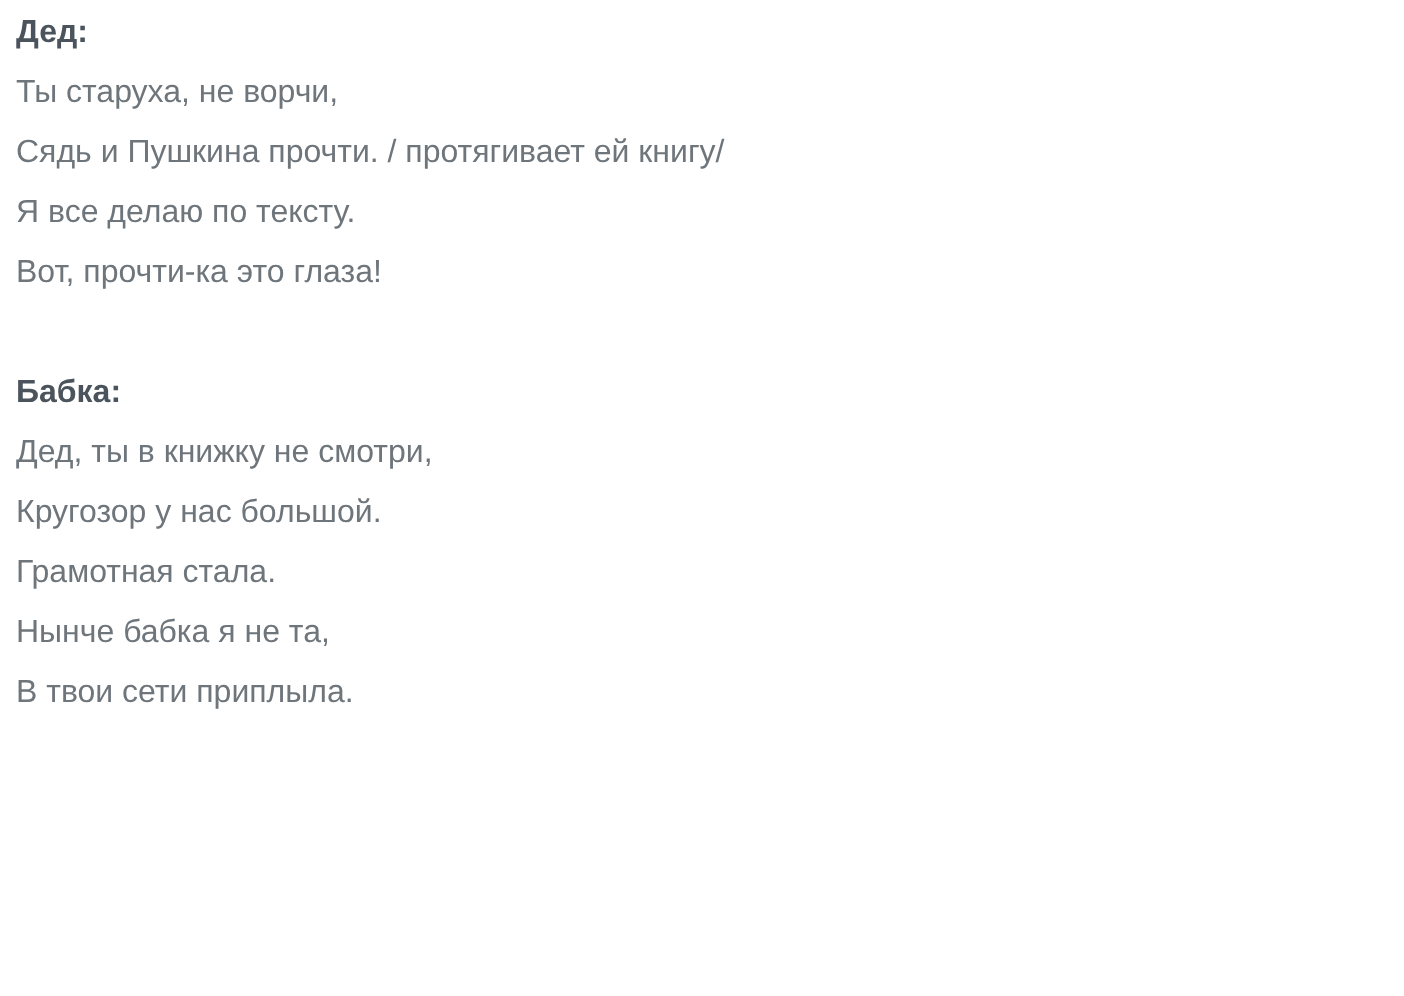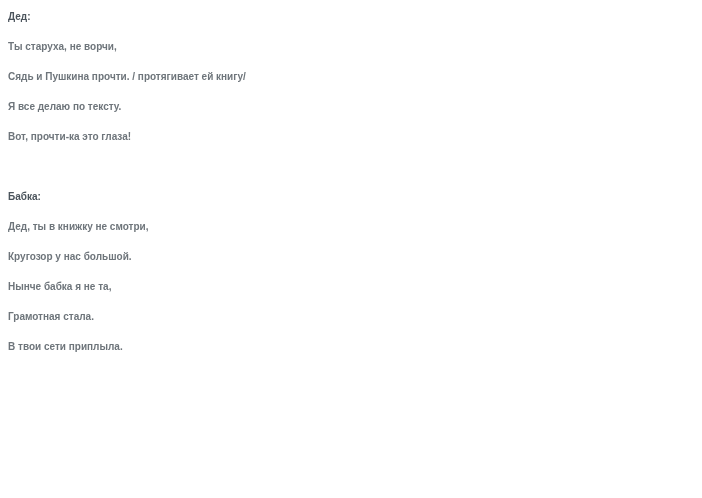--- a/index.html
+++ b/index.html
@@ -7,32 +7,31 @@
     padding: 0;
     background: #ffffff;
   }
   .page {
     width: 702px;
     height: 498px;
     box-sizing: border-box;
     padding: 2px 8px 0 8px;
     background: #ffffff;
     font-family: "Liberation Sans", "DejaVu Sans", sans-serif;
-    font-size: 10px;
+    font-size: 16px;
     line-height: 30px;
     color: #6e757b;
     overflow: hidden;
   }
   .speaker {
     font-weight: bold;
     color: #4b545c;
   }
   .line {
     white-space: pre;
-    font-weight: bold;
   }
   .section-gap {
     margin-top: 30px;
   }
 </style>
 </head>
 <body>
 
 <div class="page">
 
@@ -41,18 +40,18 @@
     <div class="line">Ты старуха, не ворчи,</div>
     <div class="line">Сядь и Пушкина прочти. / протягивает ей книгу/</div>
     <div class="line">Я все делаю по тексту.</div>
     <div class="line">Вот, прочти-ка это глаза!</div>
   </section>
 
   <section class="section-gap">
     <div class="speaker">Бабка:</div>
     <div class="line">Дед, ты в книжку не смотри,</div>
     <div class="line">Кругозор у нас большой.</div>
+    <div class="line">Грамотная стала.</div>
     <div class="line">Нынче бабка я не та,</div>
-    <div class="line">Грамотная стала.</div>
     <div class="line">В твои сети приплыла.</div>
   </section>
 
 </div>
 
 </body></html>

